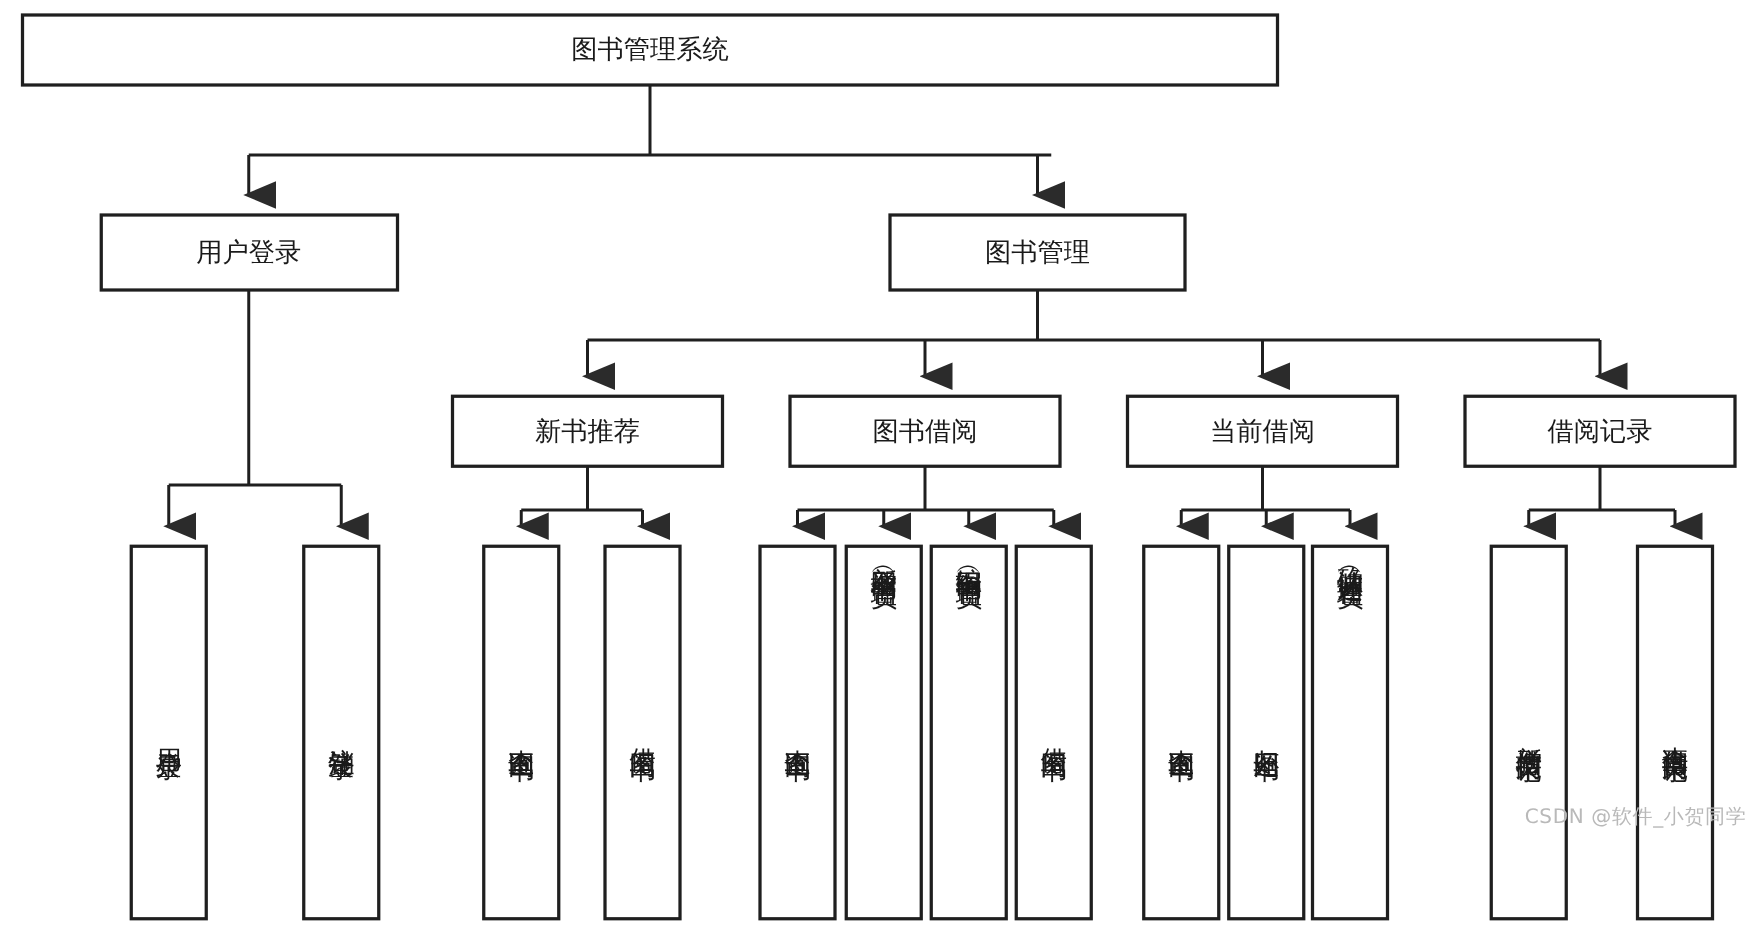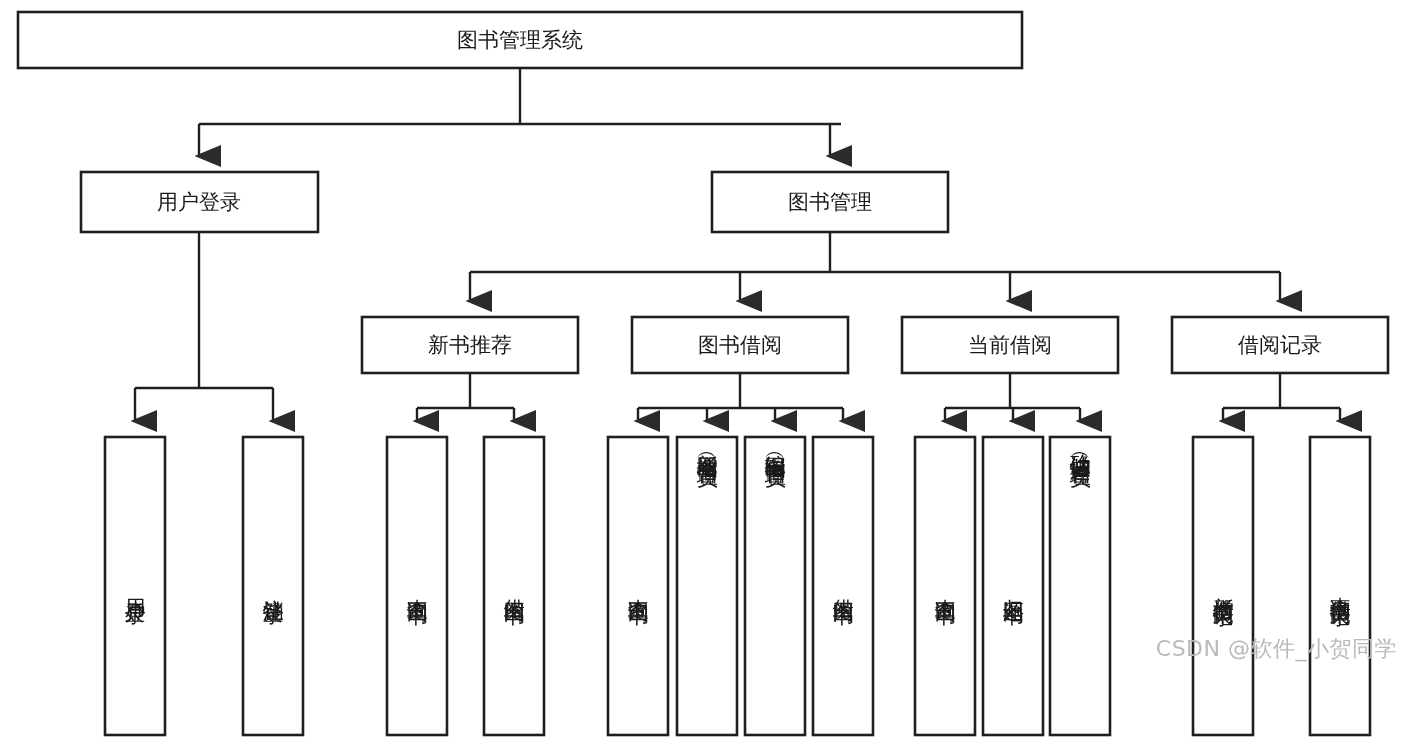--- a/index.html
+++ b/index.html
@@ -64,21 +64,21 @@
     line-height: 1.25;
     color: #1a1a1a;
     letter-spacing: 2px;
     white-space: nowrap;
   }
   #watermark {
     position: absolute;
     right: 8px;
     bottom: 6px;
     font-family: "DejaVu Sans", "Liberation Sans", sans-serif;
-    font-size: 22px;
+    font-size: 16px;
     color: #b9b9b9;
     letter-spacing: 0.5px;
     user-select: none;
   }
 </style>
 </head>
 <body>
 
 <div id="diagram-root">
 

